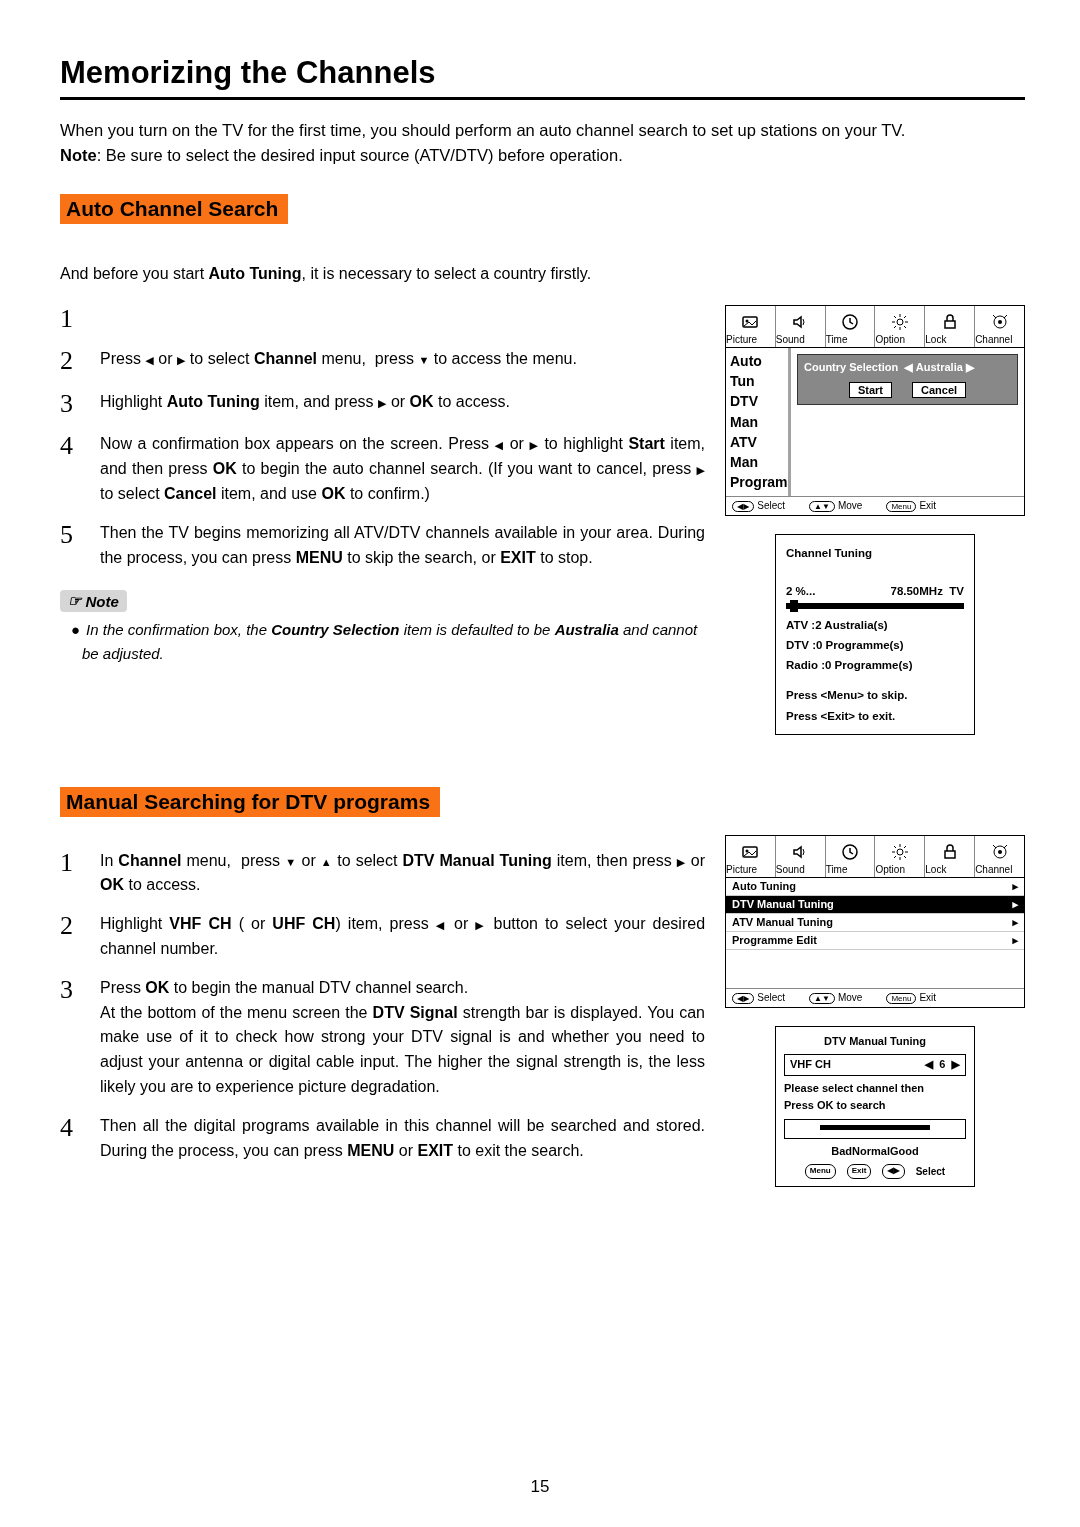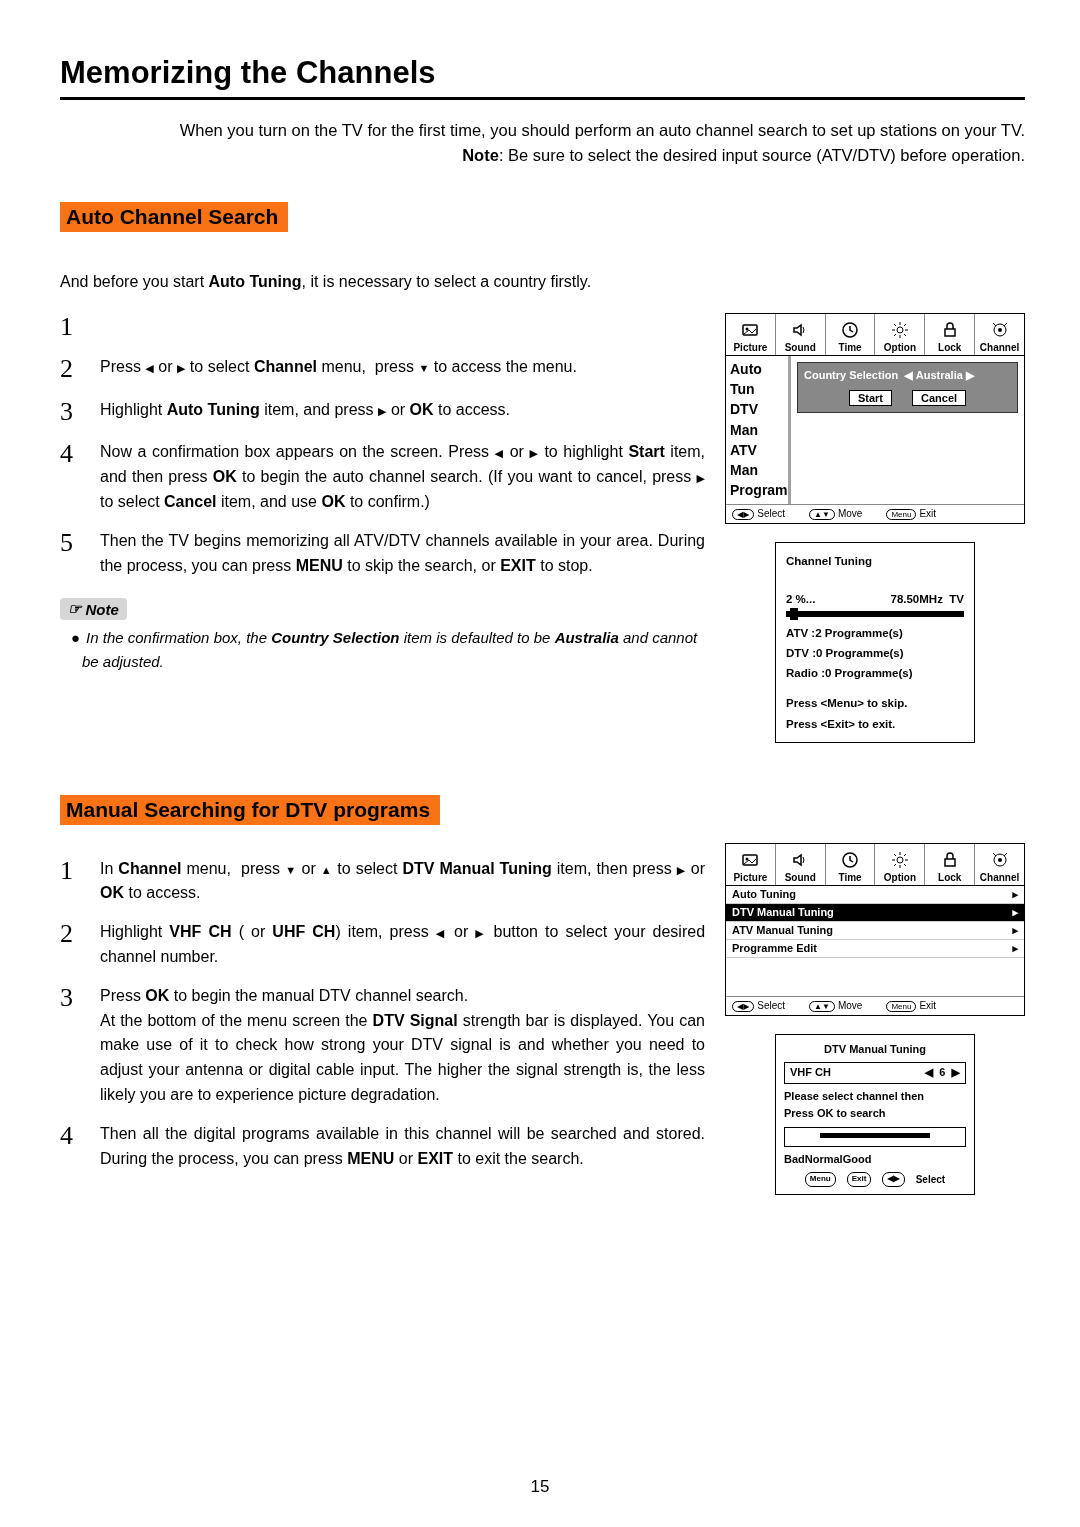--- a/index.html
+++ b/index.html
@@ -18,22 +18,21 @@
     margin-bottom: 6px;
   }
   .title-rule {
     border: none;
     border-top: 3px solid #000;
     margin-bottom: 18px;
   }
   .intro-text {
     font-size: 16.5px;
     line-height: 1.5;
-    margin-bottom: 26px;
-    text-align: right;
+    margin-bottom: 18px;
   }
   .section-heading {
     display: inline-block;
     background: #f97316;
     font-size: 21px;
     font-weight: bold;
     padding: 3px 10px 3px 6px;
     margin-bottom: 12px;
     margin-top: 8px;
   }
@@ -97,25 +96,25 @@
     background: #fff;
     font-size: 12px;
     margin-bottom: 18px;
   }
   .tabs {
     display: flex;
     border-bottom: 1px solid #000;
   }
   .tab {
     flex: 1;
-    text-align: center;
+    text-align: left;
     padding: 4px 0 2px 0;
     border-right: 1px solid #888;
     font-size: 10px;
-    font-weight: bold;
+    font-weight: normal;
   }
   .tab:last-child { border-right: none; }
   .tab-ico {
     height: 24px;
     display: flex;
     align-items: center;
     justify-content: center;
   }
   .tab-ico svg { width: 20px; height: 20px; }
   .popbox {
@@ -209,21 +208,21 @@
     margin: 4px 0;
   }
   .sig-bar {
     border: 1px solid #000;
     height: 20px;
     margin: 4px 0;
     position: relative;
   }
   .sig-labels {
     display: flex;
-    justify-content: flex-start;
+    justify-content: center;
     font-size: 11px;
   }
   .hints-row {
     display: flex;
     justify-content: center;
     gap: 8px;
     margin-top: 4px;
     font-size: 10px;
     align-items: center;
   }
@@ -357,21 +356,21 @@
 
     <div class="tuning-box">
       <div class="tuning-title">Channel  Tuning</div>
       <div style="display:flex;justify-content:space-between;">
         <span>2  %...</span>
         <span><span>78.50MHz</span>&nbsp;&nbsp;<span>TV</span></span>
       </div>
       <div class="progress-rail">
           <div class="progress-handle"></div>
         </div>
-      <div>ATV    :2    Programme(s)</div>
+      <div>ATV    :2    Australia(s)</div>
       <div>DTV    :0    Programme(s)</div>
       <div>Radio  :0    Programme(s)</div>
       <div style="height:10px;"></div>
       <div>Press &lt;Menu&gt; to skip.</div>
       <div>Press &lt;Exit&gt; to exit.</div>
     </div>
   </div>
 </div>
 
 

